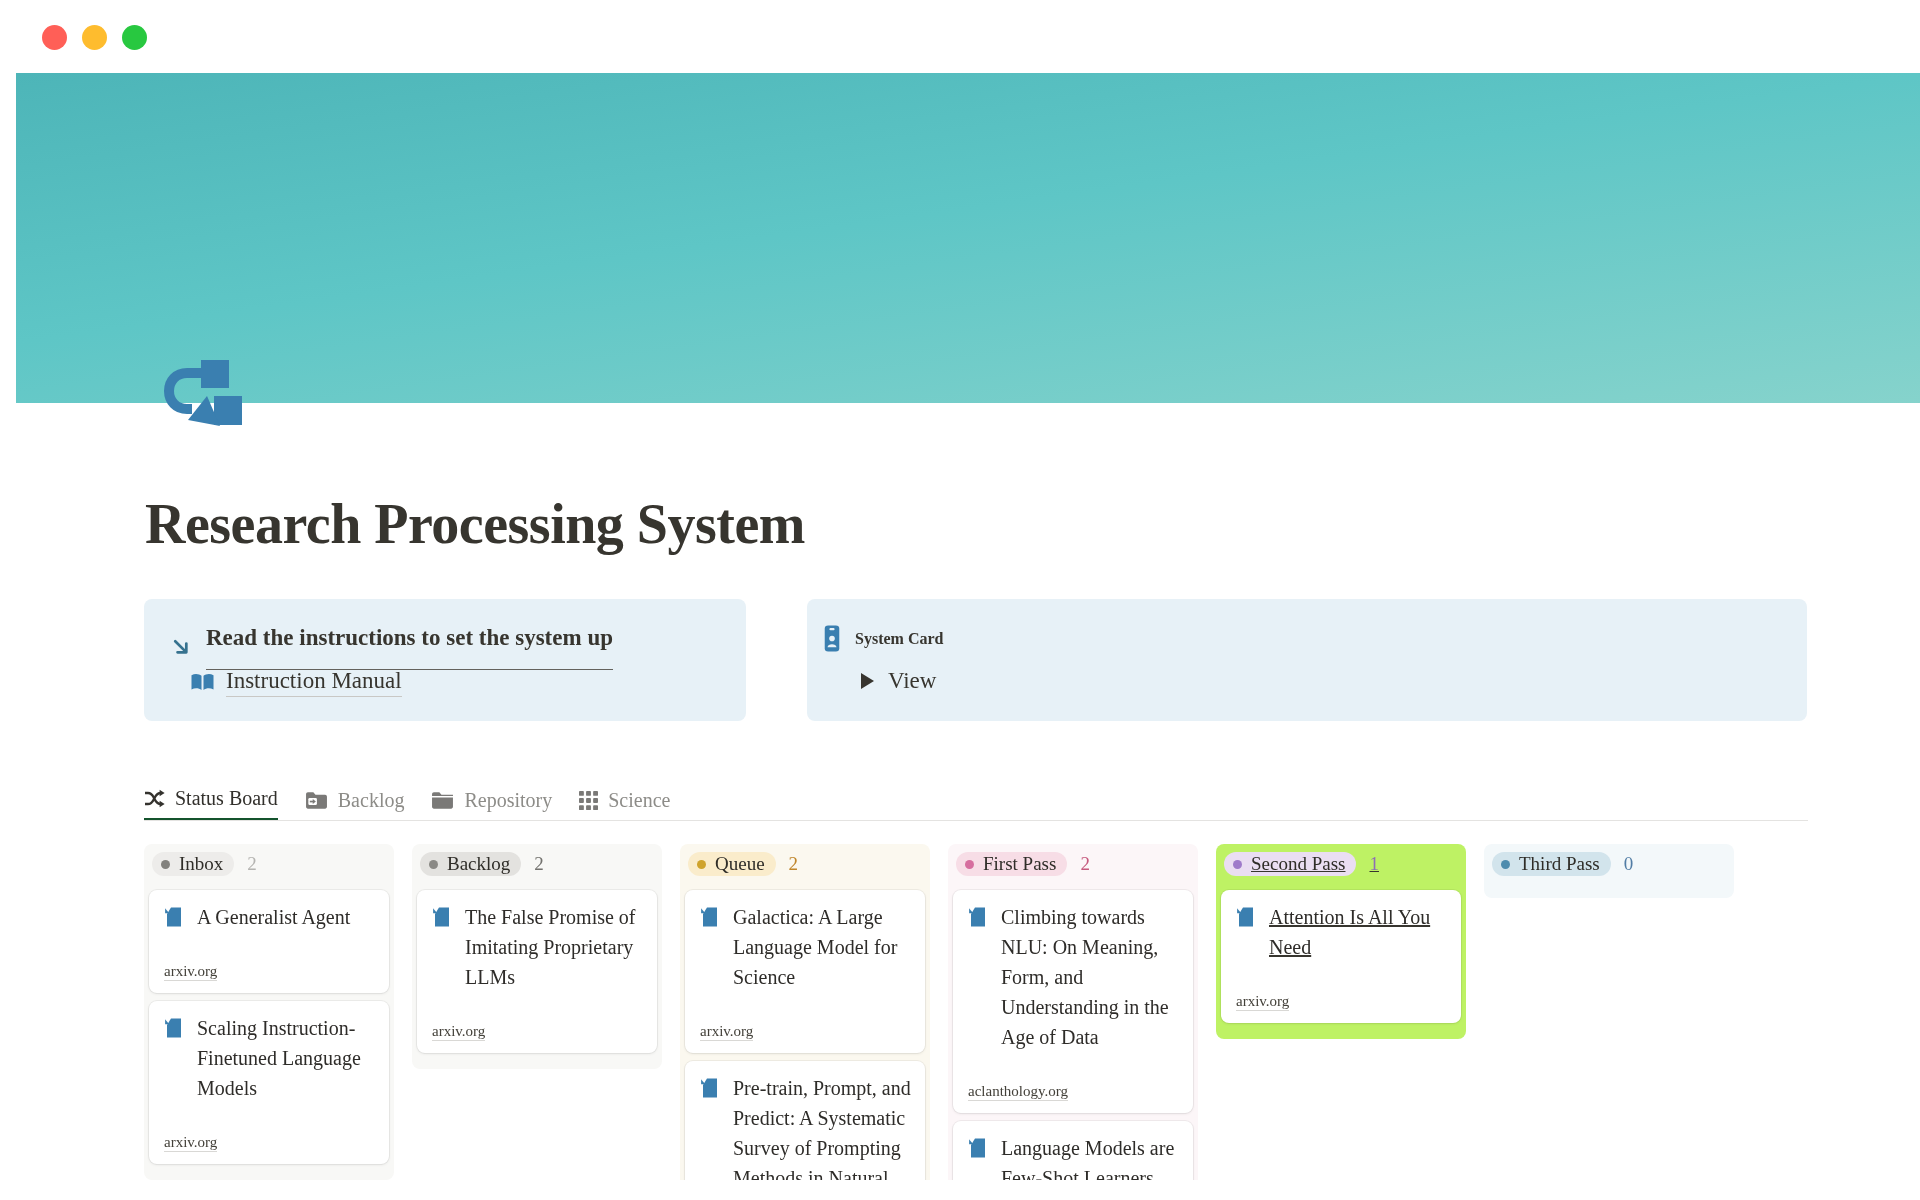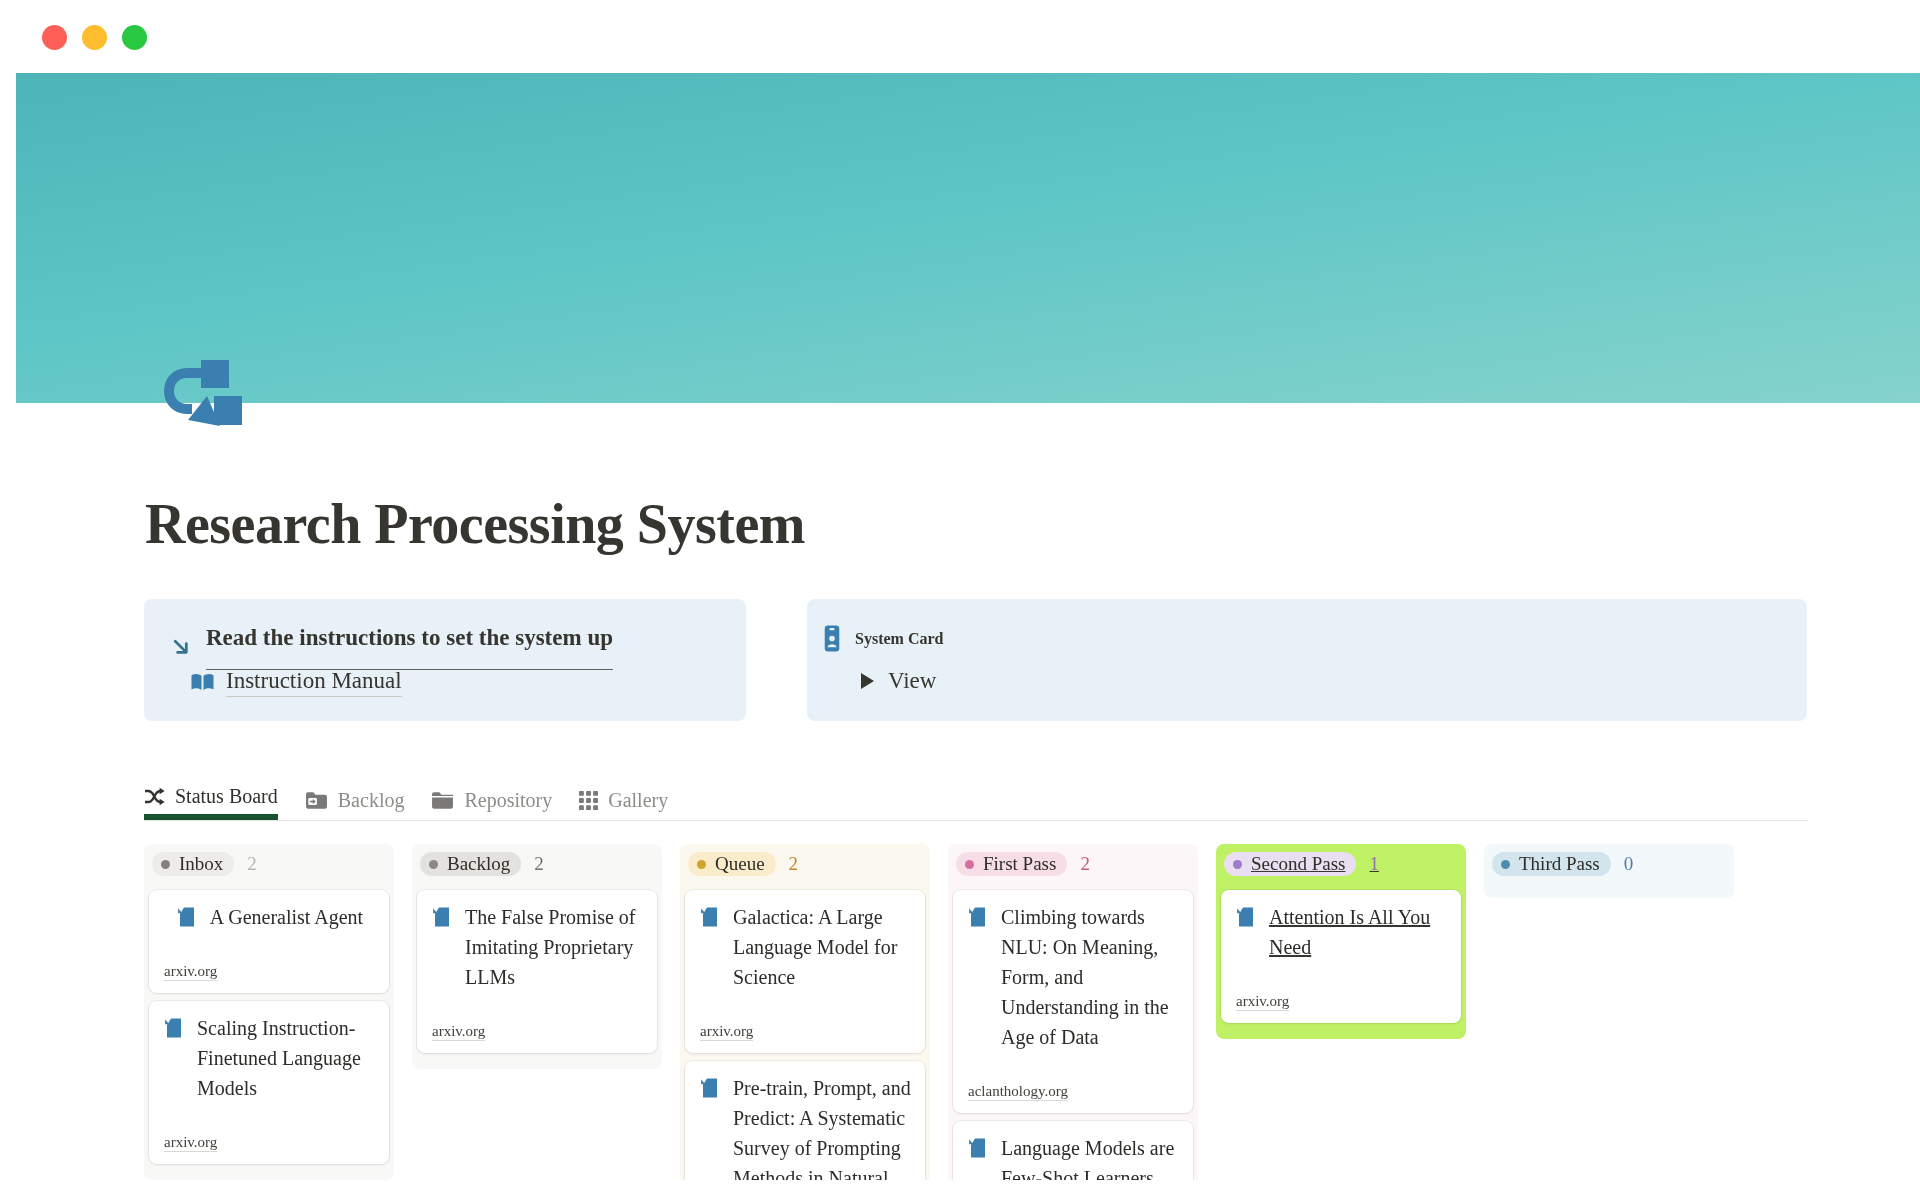--- a/index.html
+++ b/index.html
@@ -36,34 +36,34 @@
   .co-view{font-size:23px;color:#37352f;}
   .tri{width:0;height:0;border-left:13px solid #37352f;border-top:8px solid transparent;
        border-bottom:8px solid transparent;margin-right:4px;}
 
   
   .tabbar{position:absolute;left:128px;top:779px;width:1664px;height:44px;}
   .tab-divider{position:absolute;left:0;right:0;top:41px;height:1px;background:#e4e3e1;}
   .tabs{display:flex;align-items:center;gap:27px;height:42px;}
   .tab{display:flex;align-items:center;gap:10px;font-size:20px;color:#8d8c88;height:42px;cursor:pointer;}
   .tab .ticon{display:flex;align-items:center;}
-  .tab.active{color:#32302c;border-bottom:7px solid #14532d;height:42px;box-sizing:border-box;}
+  .tab.active{color:#32302c;border-bottom:3px solid #14532d;height:42px;box-sizing:border-box;}
 
   
   .board{position:absolute;left:128px;top:844px;width:1700px;height:339px;overflow:hidden;
          display:flex;gap:18px;align-items:flex-start;}
   .col{width:250px;flex:0 0 250px;border-radius:8px;padding:7px 5px 8px;box-sizing:border-box;}
   .col-head{display:flex;align-items:center;margin:1px 0 14px 3px;}
   .pill{display:inline-flex;align-items:center;gap:9px;height:24px;padding:0 11px 0 9px;
         border-radius:12px;font-size:19px;color:#2f2d28;white-space:nowrap;}
   .dot{width:9px;height:9px;border-radius:50%;flex:0 0 9px;}
   .count{font-size:19px;margin-left:13px;}
   .card{background:#ffffff;border-radius:8px;margin-bottom:8px;padding:12px 13px 12px;
         box-shadow:0 0 0 1px rgba(15,15,15,0.05),0 1px 3px rgba(15,15,15,0.08);cursor:pointer;}
-  .card-top{display:flex;gap:15px;padding-left:2px;justify-content:center;}
+  .card-top{display:flex;gap:15px;padding-left:2px;}
   .card-title{font-size:20px;line-height:30px;color:#2e2c29;}
   .card-src{display:inline-block;margin:12px 0 0 2px;font-size:15px;line-height:18px;color:#434039;
             border-bottom:1.5px solid #d9d8d5;}
   .doc-ic{flex:0 0 18px;margin-top:5px;}
 </style>
 </head>
 <body>
 
 <div class="canvas">
 
@@ -167,21 +167,21 @@
                 <rect x="13.4" y="0" width="4.6" height="4.6" rx="0.8"></rect>
               <rect x="0" y="6.7" width="4.6" height="4.6" rx="0.8"></rect>
                 <rect x="6.7" y="6.7" width="4.6" height="4.6" rx="0.8"></rect>
                 <rect x="13.4" y="6.7" width="4.6" height="4.6" rx="0.8"></rect>
               <rect x="0" y="13.4" width="4.6" height="4.6" rx="0.8"></rect>
                 <rect x="6.7" y="13.4" width="4.6" height="4.6" rx="0.8"></rect>
                 <rect x="13.4" y="13.4" width="4.6" height="4.6" rx="0.8"></rect>
             </g>
           </svg>
         </span>
-        <span>Gallery</span>
+        <span>Science</span>
       </div>
     </div>
   </div>
 
   <div class="board" id="board">
       <div class="col" style="background: rgb(248, 248, 246);">
         <div class="col-head">
           <span class="pill" style="background: rgb(237, 236, 234);">
             <span class="dot" style="background: rgb(130, 129, 125);"></span>
             <span>Inbox</span>

